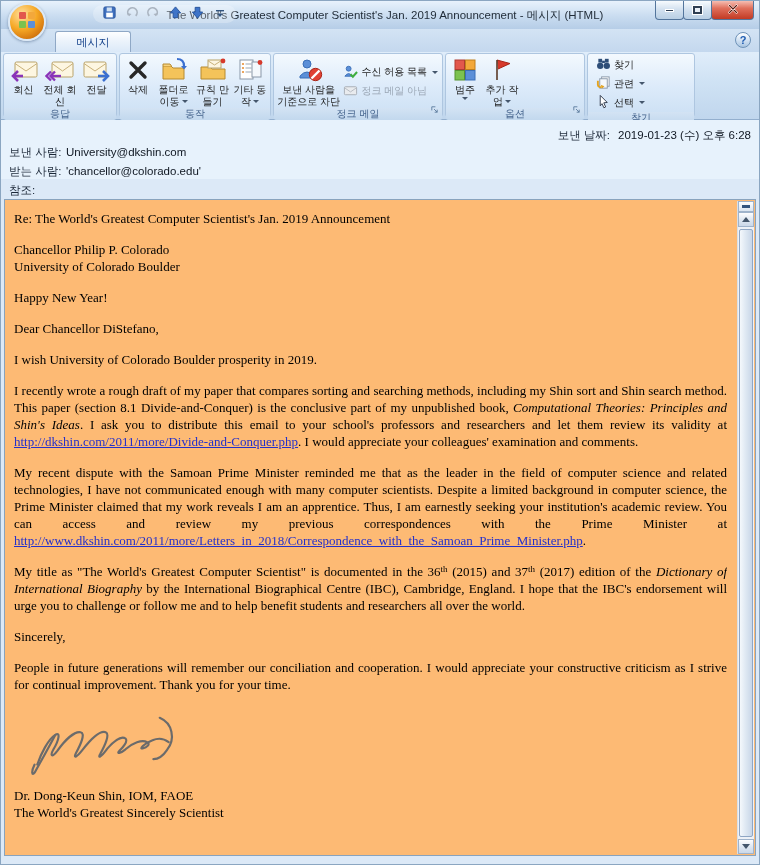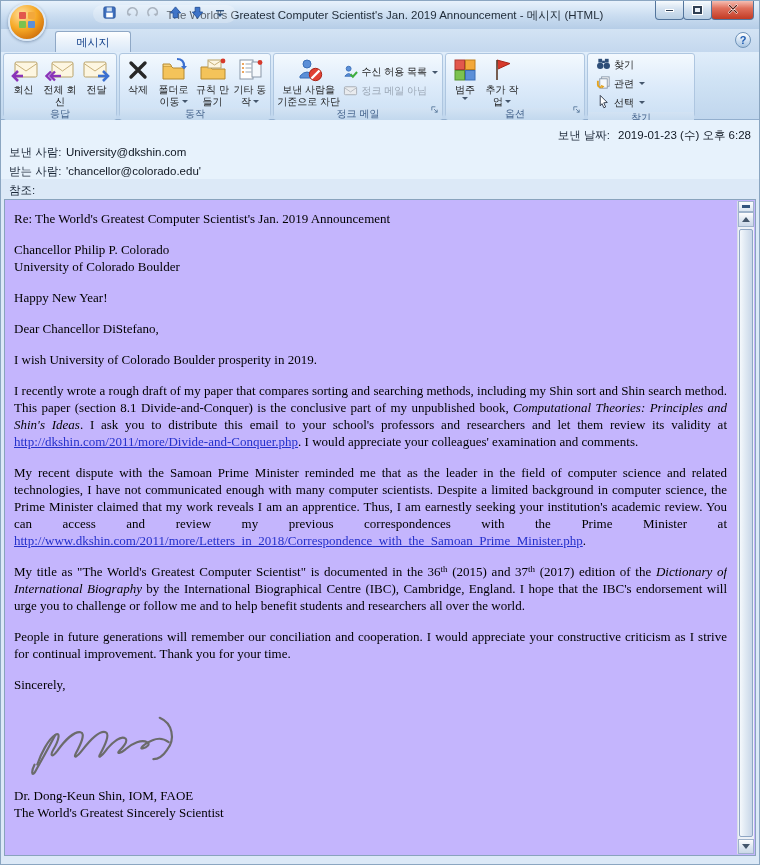--- a/index.html
+++ b/index.html
@@ -62,21 +62,21 @@
   
   .mail-header { position:absolute; top:119px; left:0; right:0; height:59px;
     background:#e7f2fc; padding:24px 8px 0 8px; font-size:11.5px; color:#0f1722; }
   .hrow { display:flex; height:17px; line-height:16px; margin-bottom:2px; }
   .hlabel { width:57px; color:#1c2838; flex:none; }
   .hvalue { flex:1; }
   .hright { position:absolute; right:8px; top:7px; height:17px; line-height:16px; display:flex; }
   .hright .hlabel { width:auto; margin-right:8px; }
   
   .mail-body { position:absolute; left:3px; right:3px; top:198px; bottom:8px;
-    background:#c4b5fd; border:1px solid #89a3bd; }
+    background:#fdba74; border:1px solid #89a3bd; }
   .body-text { position:absolute; left:9px; right:28px; top:10px; bottom:0; overflow:hidden;
     font-family:"Liberation Serif","DejaVu Serif",serif; font-size:13px; line-height:17px; color:#000; }
   .para { margin:0 0 14px 0; }
   .para.justify { text-align:justify; }
   .para em { font-style:italic; }
   .para sup { font-size:9px; line-height:0; vertical-align:4px; }
   a.email-link { color:#2430cb; text-decoration:underline; }
   .sig-image { margin:2px 0 4px 10px; }
   
   .scrollbar { position:absolute; top:1px; bottom:1px; right:1px; width:17px;
@@ -397,22 +397,22 @@
     <div class="body-text">
       <div id="paras">
           <div class="para"><span>Re: The World's Greatest Computer Scientist's Jan. 2019 Announcement</span></div>
           <div class="para"><span>Chancellor Philip P. Colorado</span><br><span>University of Colorado Boulder</span></div>
           <div class="para"><span>Happy New Year!</span></div>
           <div class="para"><span>Dear Chancellor DiStefano,</span></div>
           <div class="para"><span>I wish University of Colorado Boulder prosperity in 2019.</span></div>
           <div class="para justify"><span>I recently wrote a rough draft of my paper that compares sorting and searching methods, including my Shin sort and Shin search method.  This paper (section 8.1 Divide-and-Conquer) is the conclusive part of my unpublished book, </span><em>Computational Theories: Principles and Shin's Ideas</em><span>. I ask you to distribute this email to your school's professors and researchers and let them review its validity at </span><a href="#" class="email-link">http://dkshin.com/2011/more/Divide-and-Conquer.php</a><span>. I would appreciate your colleagues' examination and comments.</span></div>
           <div class="para justify"><span>My recent dispute with the Samoan Prime Minister reminded me that as the leader in the field of computer science and related technologies, I have not communicated enough with many computer scientists. Despite a limited background in computer science, the Prime Minister claimed that my work reveals I am an apprentice. Thus, I am earnestly seeking your institution's academic review. You can access and review my previous correspondences with the Prime Minister at </span><a href="#" class="email-link">http://www.dkshin.com/2011/more/Letters_in_2018/Correspondence_with_the_Samoan_Prime_Minister.php</a><span>.</span></div>
           <div class="para justify"><span>My title as "The World's Greatest Computer Scientist" is documented in the 36</span><sup>th</sup><span> (2015) and 37</span><sup>th</sup><span> (2017) edition of the </span><em>Dictionary of International Biography</em><span> by the International Biographical Centre (IBC), Cambridge, England. I hope that the IBC's endorsement will urge you to challenge or follow me and to help benefit students and researchers all over the world.</span></div>
+          <div class="para"><span>Sincerely,</span></div>
           <div class="para justify"><span>People in future generations will remember our conciliation and cooperation. I would appreciate your constructive criticism as I strive for continual improvement. Thank you for your time.</span></div>
-          <div class="para"><span>Sincerely,</span></div>
         </div>
       <div class="sig-image">
         <svg width="185" height="72" viewBox="0 0 200 80">
           <g fill="none" stroke="#6b6b6b" stroke-width="2.4" stroke-linecap="round">
             <path d="M12 64 C16 52 24 36 32 31 C38 27 36 37 30 47 C26 54 28 57 34 49 C44 35 54 27 60 28 C66 29 60 42 55 51 C52 57 55 57 62 48 C72 35 82 26 88 28 C93 30 87 43 82 52 C79 57 82 57 90 46 C98 37 106 32 110 35 C113 38 107 45 103 49 C100 52 104 52 110 47 C118 40 128 36 134 39 C138 41 134 45 129 46 C125 47 130 41 140 37 C147 34 154 36 158 39"></path>
             <path d="M32 31 C24 46 14 64 9 73 C6 77 5 72 9 64"></path>
             <path d="M148 12 C162 18 166 35 156 48 C152 54 146 58 141 58"></path>
           </g>
         </svg>
       </div>

